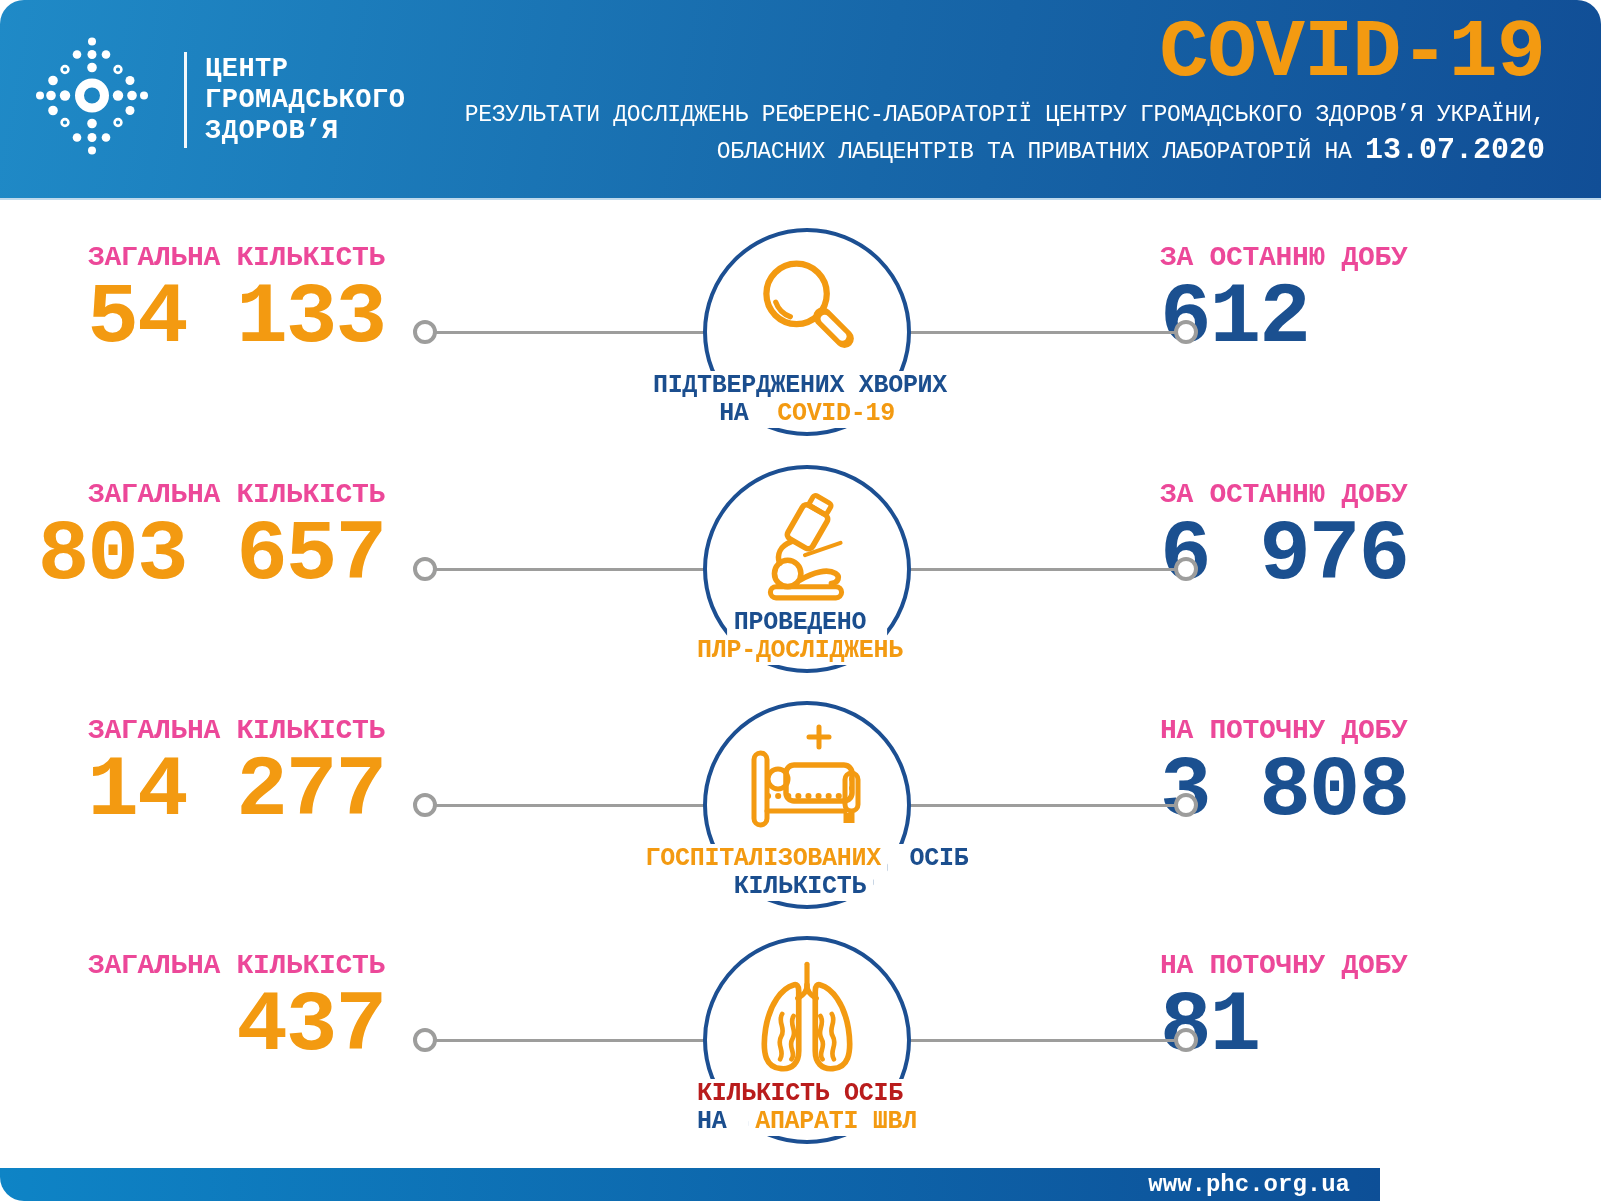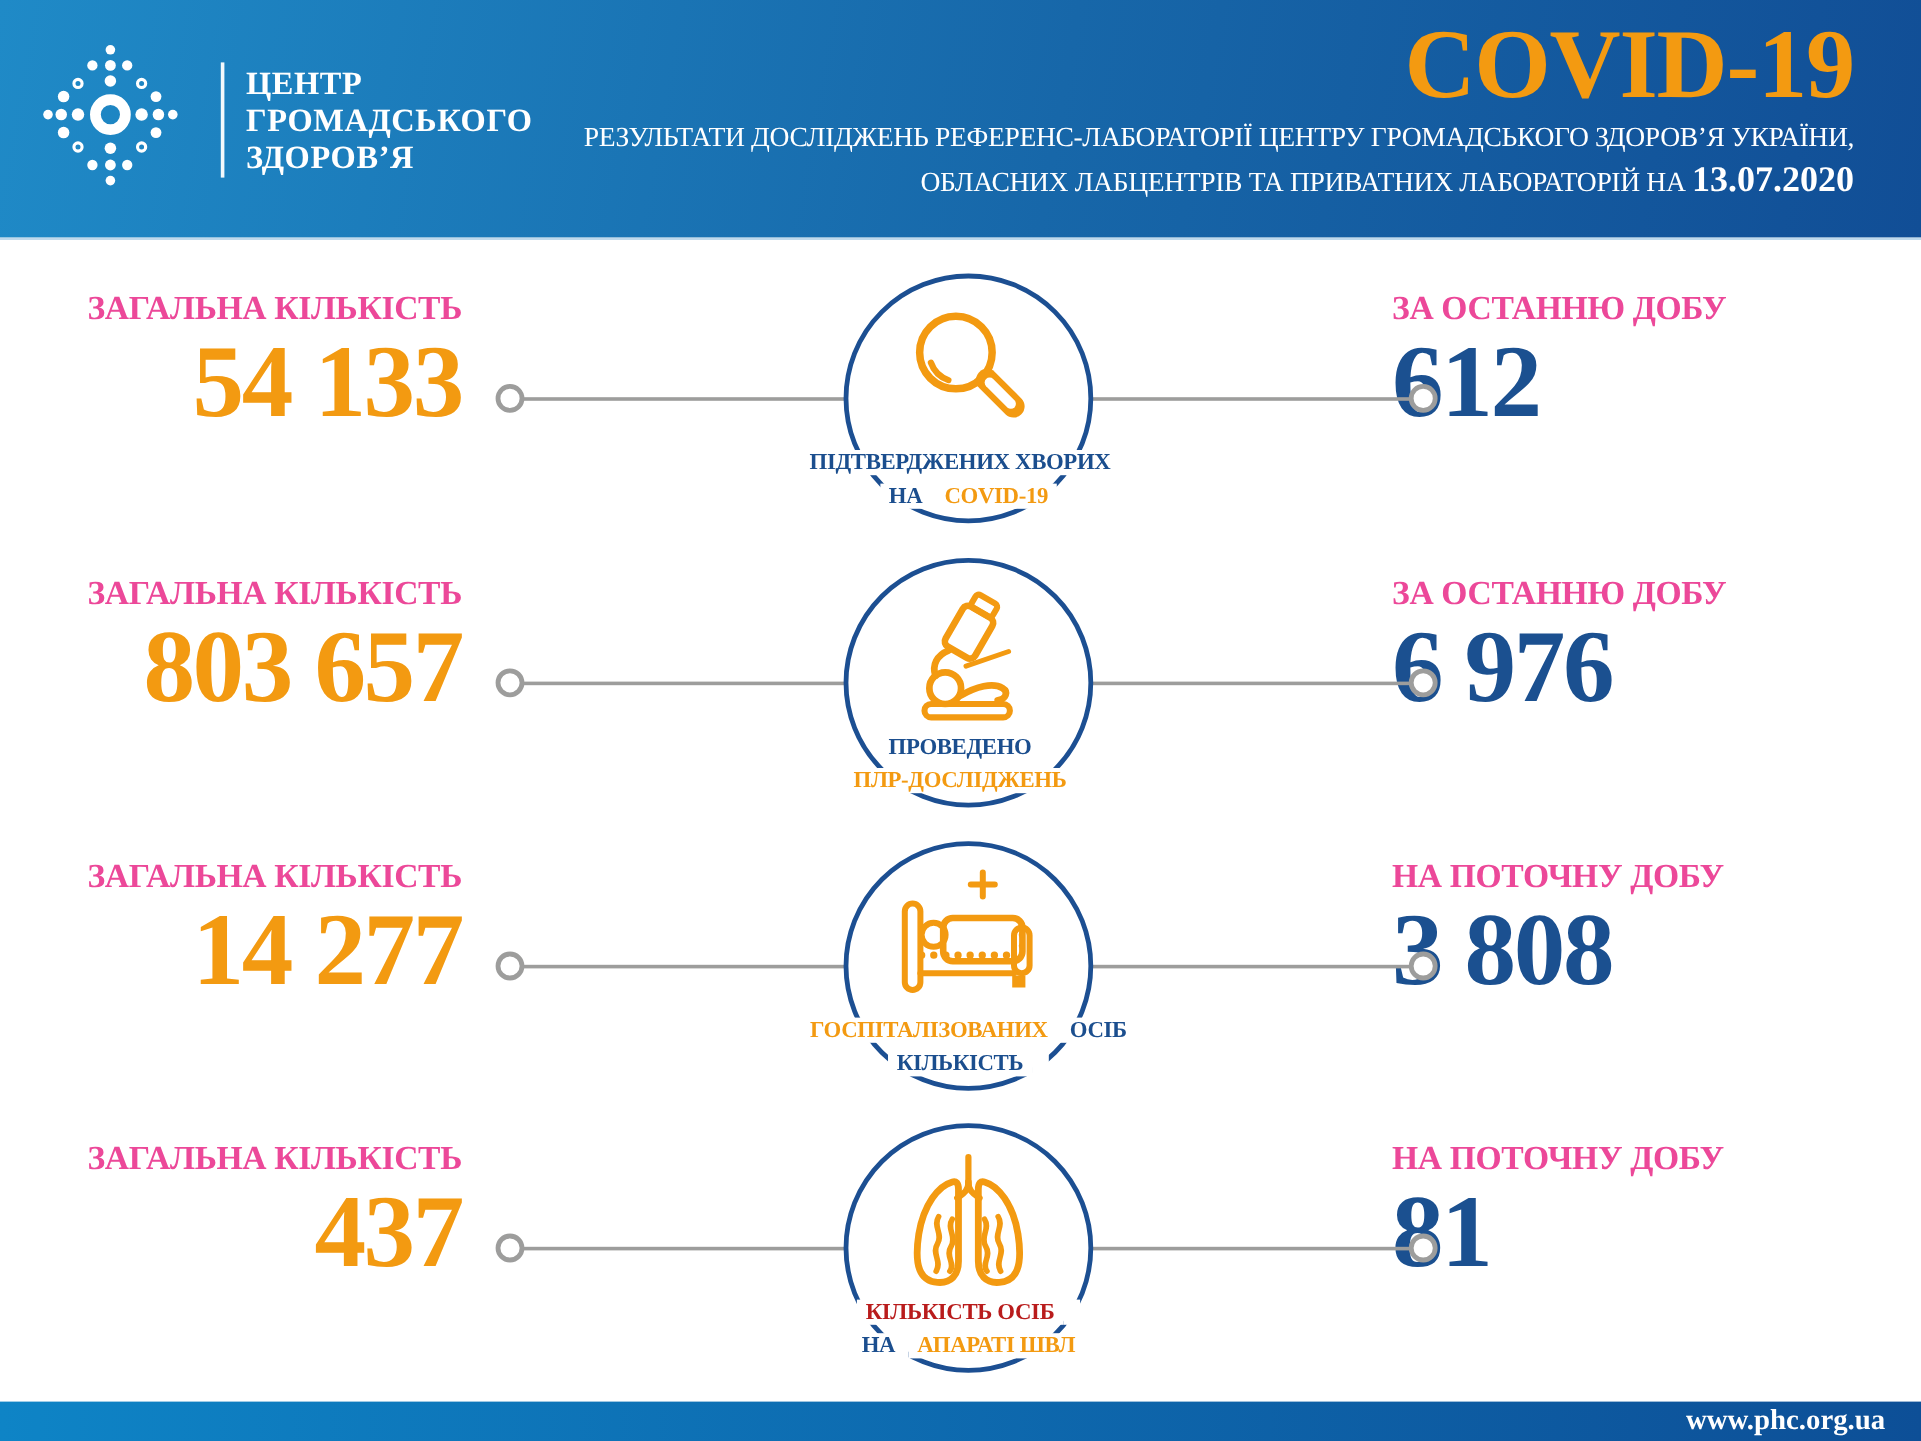--- a/index.html
+++ b/index.html
@@ -1,17 +1,17 @@
 <!DOCTYPE html>
 <html><head>
 <meta charset="utf-8">
 <style>
   html,body{margin:0;padding:0;background:#ffffff;}
   #canvas{position:relative;width:1601px;height:1201px;overflow:hidden;background:#ffffff;
-          font-family:Liberation Serif, serif;}
+          font-family:Liberation Mono, monospace;border-radius:24px;}
 
   
   .header{position:absolute;left:0;top:0;width:1601px;height:198px;
           background:linear-gradient(100deg,#1F8AC7 0%,#1767A9 55%,#114E96 100%);
           border-bottom:2px solid #BFD9EC;}
   .logo-svg{position:absolute;left:30px;top:26px;}
   .logo-divider{position:absolute;left:184px;top:52px;width:3px;height:96px;background:rgba(255,255,255,.95);}
   .logo-text{position:absolute;left:205px;top:54px;color:#ffffff;font-weight:bold;
              font-size:27px;line-height:31px;letter-spacing:.5px;}
   .header-right{position:absolute;right:56px;top:12px;text-align:right;color:#ffffff;}
@@ -24,34 +24,34 @@
   .row{position:absolute;left:0;width:1601px;height:0;}
   .conn-line{position:absolute;left:425px;width:761px;height:3px;top:-1px;background:#9D9D9C;z-index:1;}
   .conn-ring{position:absolute;width:16px;height:16px;border:4px solid #9D9D9C;border-radius:50%;
              background:#fff;top:-12px;z-index:1;}
   .ring-left{left:413px;}
   .ring-right{left:1174px;}
   .big-circle{position:absolute;left:703px;top:-104px;width:208px;height:208px;border:4px solid #1C4F92;
               border-radius:50%;background:#ffffff;box-sizing:border-box;z-index:2;}
   .icon-wrap{position:absolute;left:50%;transform:translateX(-50%);top:16px;z-index:2;}
   .caption{position:absolute;left:807px;transform:translateX(-50%);top:40px;z-index:3;
-           text-align:center;width:max-content;font-weight:bold;font-size:19px;line-height:28px;
+           text-align:center;width:max-content;font-weight:bold;font-size:25px;line-height:28px;
            letter-spacing:-0.3px;}
   .caption .cap-line{display:block;}
   .caption .cap-line > span{background:#ffffff;padding:0 7px;}
 
   .left-block{position:absolute;right:1216px;top:-88px;text-align:right;white-space:nowrap;}
   .right-block{position:absolute;left:1160px;top:-88px;text-align:left;white-space:nowrap;}
   .stat-label{font-size:28px;font-weight:bold;color:#ec4899;letter-spacing:-0.3px;line-height:28px;}
   .stat-value{font-size:86px;font-weight:bold;line-height:92px;letter-spacing:-2px;margin-top:0;}
   .value-orange{color:#F39A11;}
   .value-navy{color:#1B5090;}
 
   
-  .footer{position:absolute;left:0;bottom:0;width:1601px;height:33px;
+  .footer{position:absolute;left:0;bottom:0;width:1380px;height:33px;
           background:linear-gradient(to right,#0E84C6,#0D4F97);}
   .footer-url{position:absolute;right:30px;top:0;line-height:33px;color:#ffffff;
               font-size:24px;font-weight:bold;}
 
   svg{display:block;}
 </style>
 </head>
 <body>
 
 <div id="canvas">

